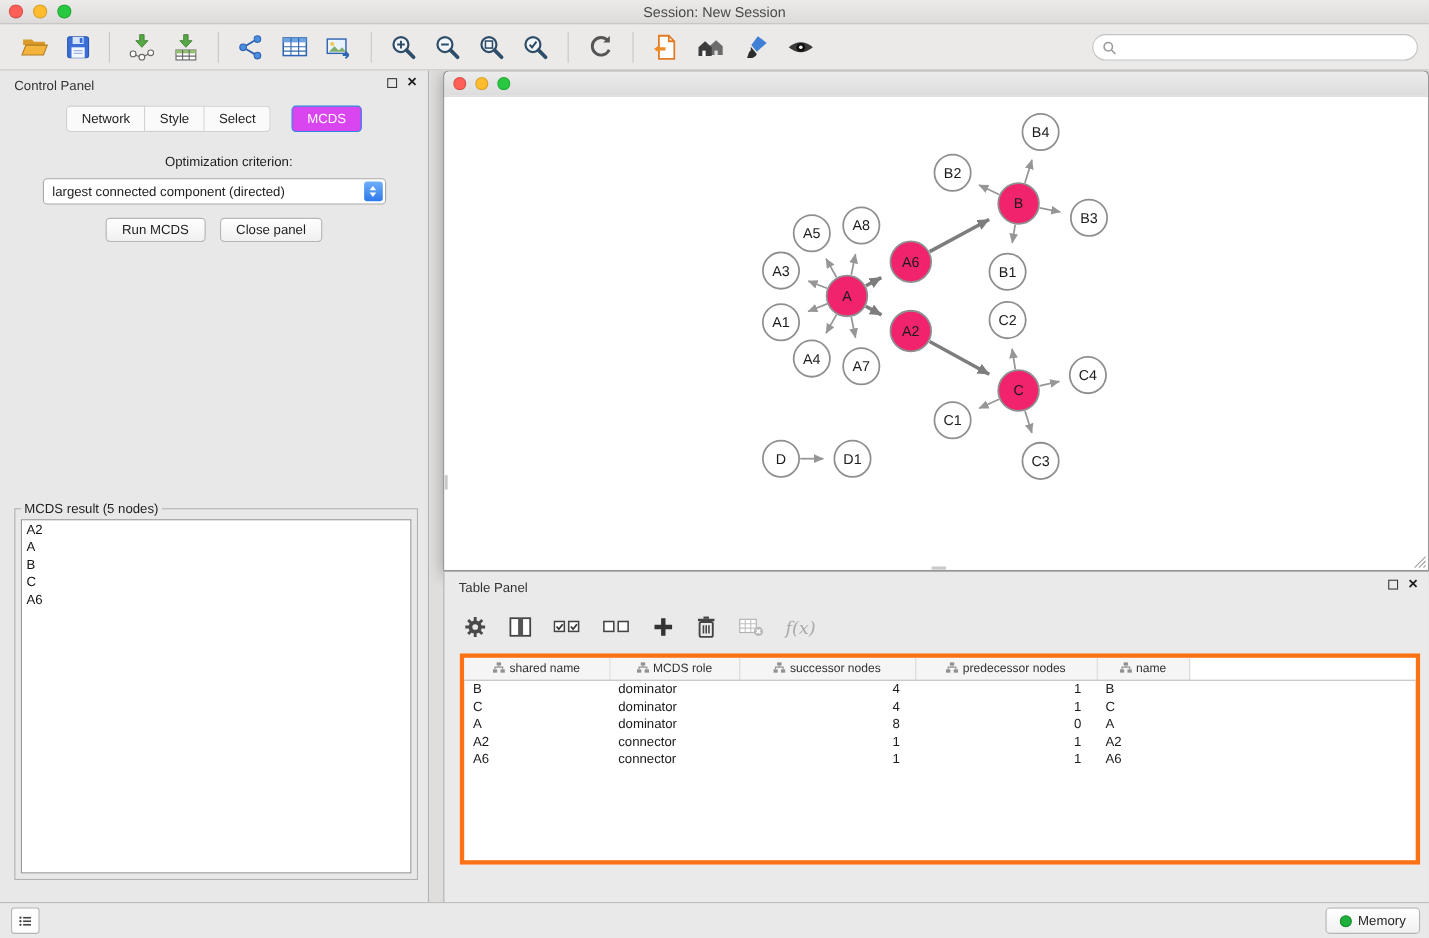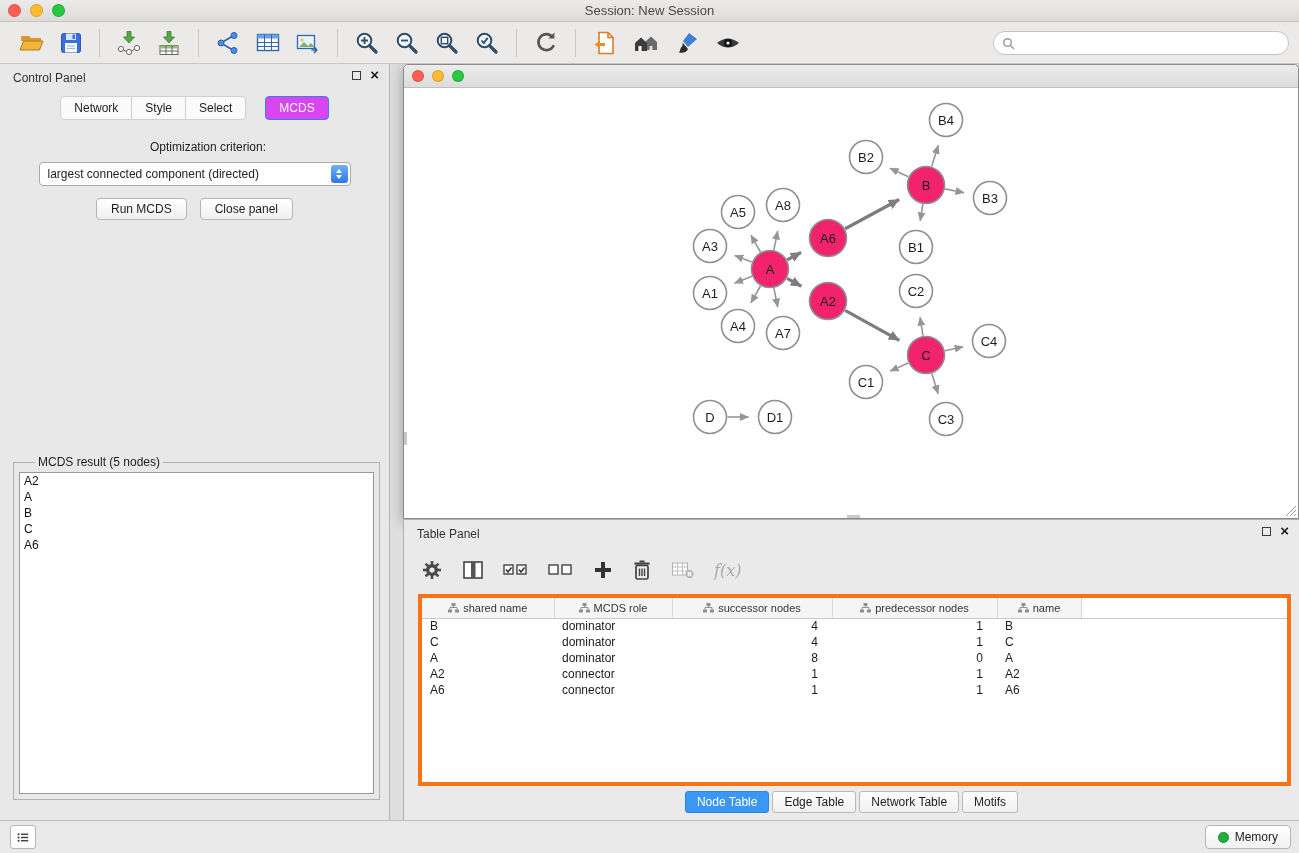--- a/index.html
+++ b/index.html
@@ -37,21 +37,21 @@
   .cp-content{text-align:center;}
   .opt-label{margin-top:20px;font-size:12px;color:#1e1e1e;padding-left:27px;}
   .combo{width:312px;height:24px;margin:8px auto 0;background:#fff;border:1px solid #aaa;border-radius:4px;display:flex;align-items:center;font-size:12px;padding-left:8px;position:relative;cursor:pointer;text-align:left;}
   .combo-text{white-space:nowrap;overflow:hidden;}
   .combo-stepper{position:absolute;right:2px;top:2px;width:17px;height:18px;border-radius:3px;background:linear-gradient(#6fb0f9,#2e78e9);display:flex;flex-direction:column;align-items:center;justify-content:center;gap:2px;}
   .arr-up{width:0;height:0;border-left:3.5px solid transparent;border-right:3.5px solid transparent;border-bottom:4px solid #fff;}
   .arr-dn{width:0;height:0;border-left:3.5px solid transparent;border-right:3.5px solid transparent;border-top:4px solid #fff;}
   .cp-buttons{margin-top:12px;display:flex;justify-content:center;gap:13px;}
   .mac-btn{font-size:12px;padding:3px 14px;background:linear-gradient(#ffffff,#f0f0f0);border:1px solid #b6b6b6;border-radius:4px;color:#1e1e1e;cursor:pointer;}
   .result-fieldset{position:absolute;left:13px;right:9px;top:391px;bottom:20px;border:1px solid #b2b2b2;margin:0;padding:3px 5px 5px;}
-  .result-fieldset legend{font-size:12px;color:#1e1e1e;padding:0 3px;margin-left:16px;}
+  .result-fieldset legend{font-size:12px;color:#1e1e1e;padding:0 3px;margin-left:0;}
   .result-list{background:#fff;border:1px solid #979797;width:100%;height:100%;overflow:hidden;text-align:left;}
   .result-item{font-size:12px;line-height:16px;padding-left:4px;color:#111;}
 
   
   .desktop{position:absolute;top:64px;left:390px;right:0;bottom:33px;background:#e0dedd;}
   .network-window{position:absolute;left:13px;top:0;right:0;height:455px;background:#fff;border:1px solid #8a8a8a;border-radius:5px 5px 0 0;box-shadow:0 3px 14px rgba(0,0,0,.3);}
   .nw-titlebar{position:relative;height:23px;background:linear-gradient(#ececec,#dcdcdc);border-bottom:1px solid #bfbfbf;border-radius:5px 5px 0 0;display:flex;align-items:center;}
   .nw-light{width:12px;height:12px;border-radius:50%;margin-left:8px;border:1px solid rgba(0,0,0,.15);}
   .nw-title{position:absolute;left:0;right:0;text-align:center;font-size:13px;color:#3f3f3f;pointer-events:none;}
   .nw-canvas{position:absolute;top:23px;left:0;right:0;bottom:0;background:#fff;overflow:hidden;}
@@ -554,26 +554,20 @@
               <td style="text-align: left;">A6</td>
               <td style="text-align: left;">connector</td>
               <td style="text-align: right;">1</td>
               <td style="text-align: right;">1</td>
               <td style="text-align: left;">A6</td>
               <td></td>
             </tr>
           </tbody>
       </table>
     </div>
-    <div class="tp-tabs">
-      <span class="tp-tab active">Node Table</span>
-      <span class="tp-tab">Edge Table</span>
-      <span class="tp-tab">Network Table</span>
-      <span class="tp-tab">Motifs</span>
-    </div>
   </div>
 </div>
 
 <div class="statusbar">
   <button class="status-left-btn">
     <svg width="15" height="13" viewBox="0 0 15 13">
         <circle cx="2" cy="2.5" r="1.3" fill="#444"></circle>
         <circle cx="2" cy="6.5" r="1.3" fill="#444"></circle>
         <circle cx="2" cy="10.5" r="1.3" fill="#444"></circle>
         <rect x="5" y="1.6" width="9" height="1.8" fill="#444"></rect>

